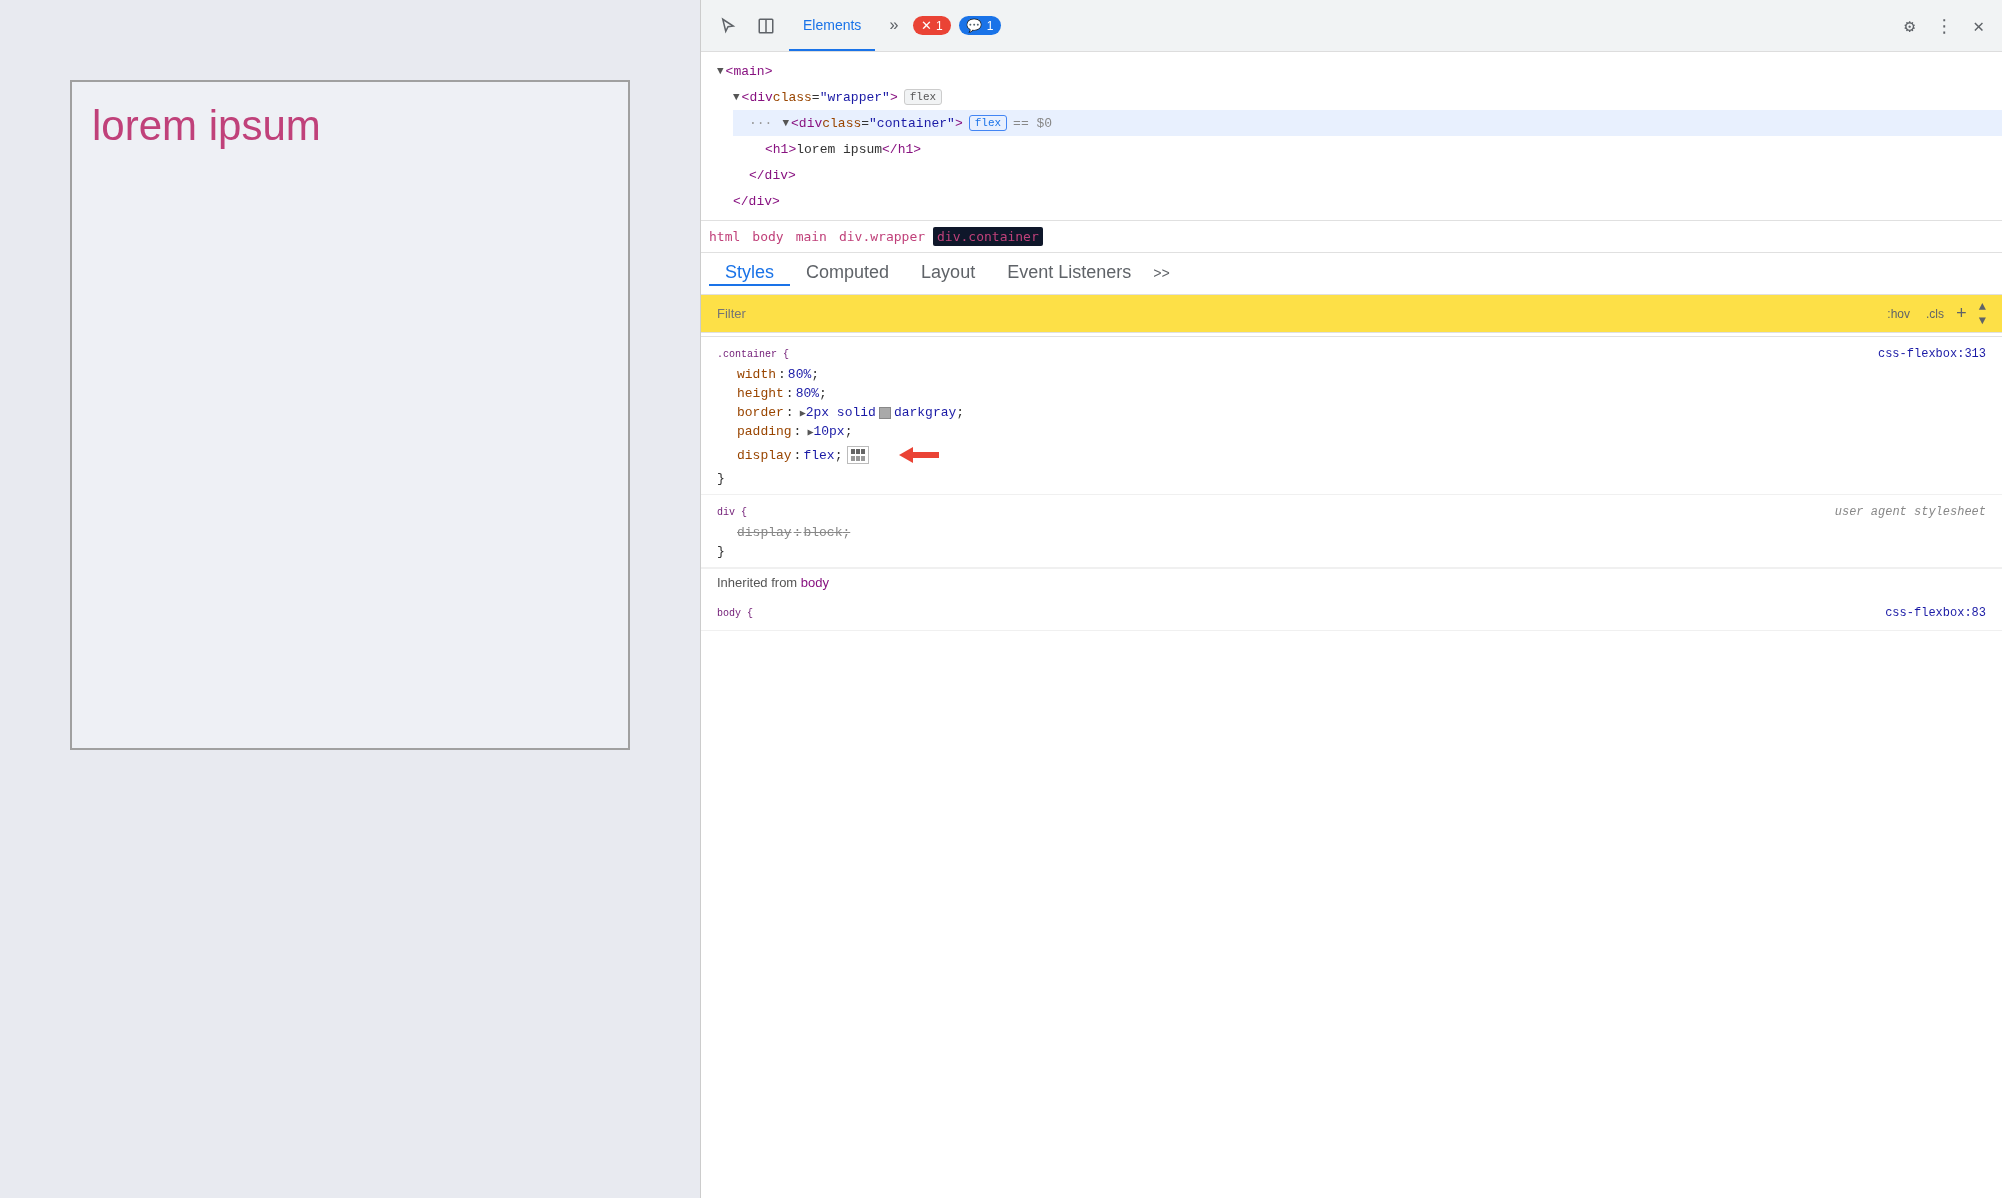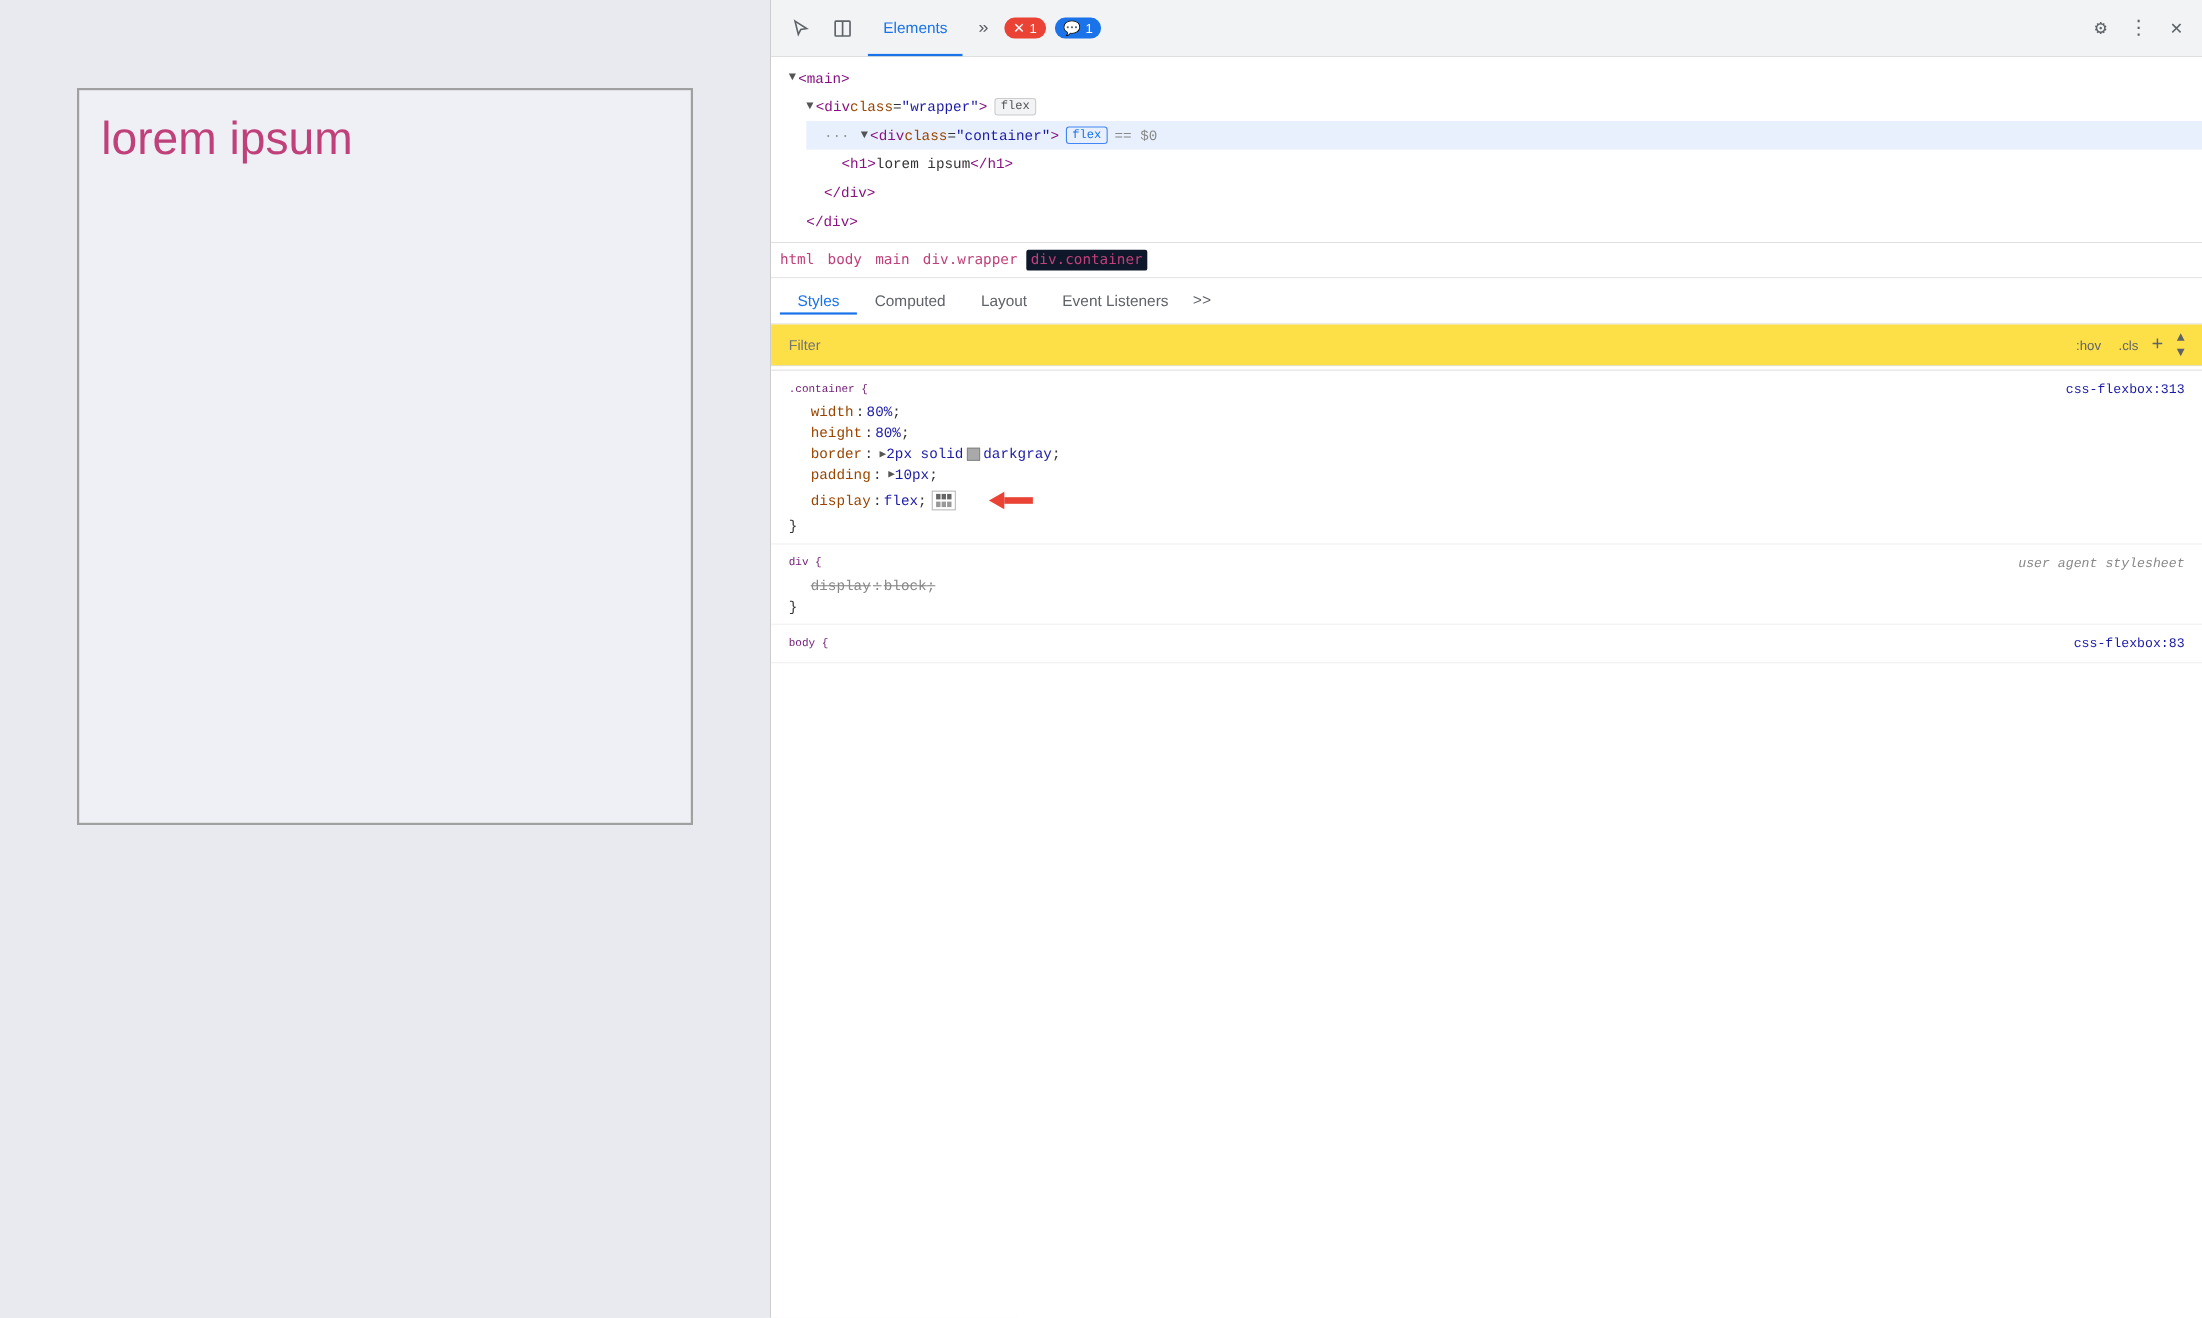--- a/index.html
+++ b/index.html
@@ -242,21 +242,21 @@
       padding: 0 8px;
       flex-shrink: 0;
     }
 
     .tab-item {
       padding: 0 16px;
       height: 24px;
       display: flex;
       align-items: center;
       font-family: -apple-system, BlinkMacSystemFont, 'Segoe UI', sans-serif;
-      font-size: 14px;
+      font-size: 18px;
       color: #5f6368;
       cursor: pointer;
       border-bottom: 2px solid transparent;
     }
 
     .tab-item.active {
       color: #1a73e8;
       border-bottom: 2px solid #1a73e8;
     }
 
@@ -648,20 +648,25 @@
 
       <div class="rule-property-line">
         <span class="prop-name prop-strikethrough">display</span>
         <span class="prop-colon prop-strikethrough">:</span>
         <span class="prop-value prop-strikethrough"> block</span>
         <span class="prop-semicolon prop-strikethrough">;</span>
       </div>
       <div style="padding: 2px 16px; font-size:13px; color:#333;">}</div>
     </div>
 
+    <div class="inherited-header">
+      <span>Inherited from</span>
+      <span> </span>
+      <span class="inherited-body-color">body</span>
+    </div>
 
     <div class="style-rule">
       <div class="rule-header">
         <span class="rule-selector">body {</span>
         <span class="rule-source">css-flexbox:83</span>
       </div>
     </div>
 
   </div>
 </div>

